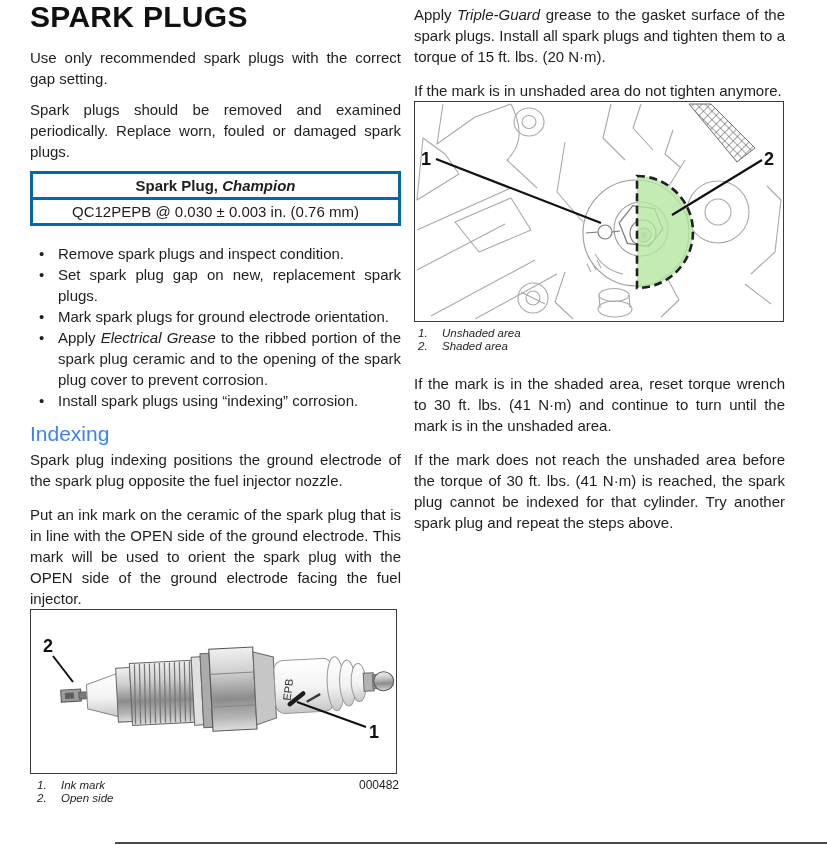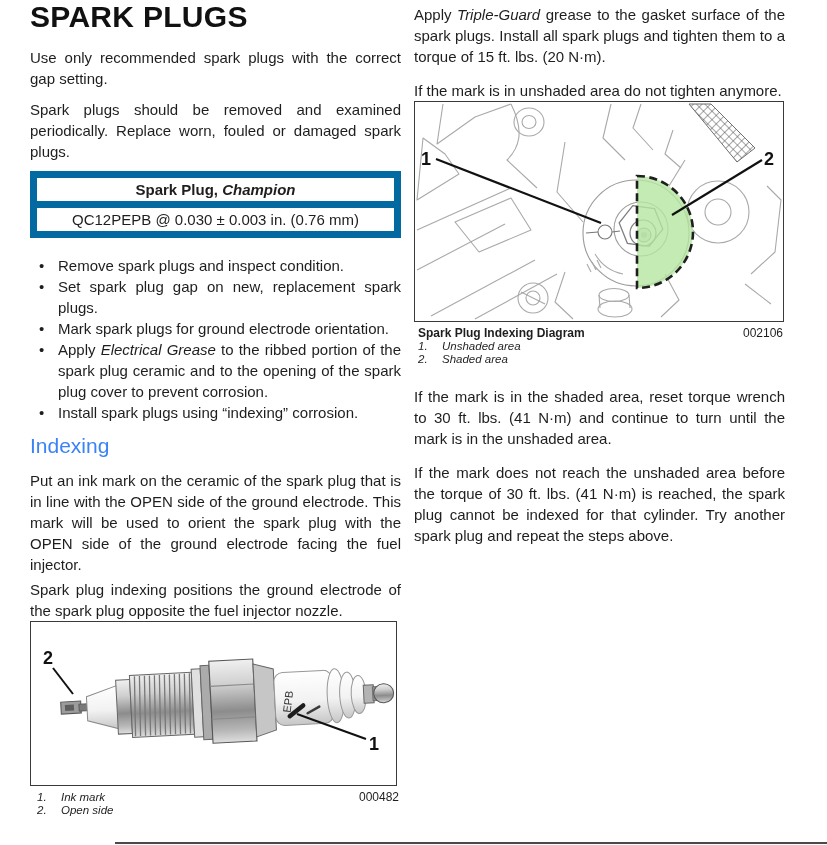--- a/index.html
+++ b/index.html
@@ -25,21 +25,21 @@
   p.body.first { margin-top:10px; }
   p.body.tight { margin-top:4px; }
   p.body.after-fig { margin-top:20px; }
   em { font-style:italic; }
 
   table.spec-table {
     width:100%; margin-top:9px; border-collapse:collapse;
     border:1.6px solid #2b2b2b; table-layout:fixed;
   }
   table.spec-table td {
-    border:7px solid #0369a1; text-align:center; font-size:15px;
+    border:3px solid #0369a1; text-align:center; font-size:15px;
     padding:1px 2px; height:21px; color:#1e1e1e;
   }
   td.th { font-weight:bold; }
   .brand { font-weight:bold; font-style:italic; }
 
   ul.bullets { list-style:none; margin:17px 0 0 0; padding:0; }
   ul.bullets li {
     position:relative; padding-left:28px; font-size:15px; line-height:21px;
     text-align:justify; color:#1e1e1e;
   }
@@ -84,22 +84,22 @@
 
     <ul class="bullets">
       <li><span class="glyph">•</span><span>Remove spark plugs and inspect condition.</span></li>
       <li><span class="glyph">•</span><span>Set spark plug gap on new, replacement spark plugs.</span></li>
       <li><span class="glyph">•</span><span>Mark spark plugs for ground electrode orientation.</span></li>
       <li><span class="glyph">•</span><span>Apply </span><em>Electrical Grease</em><span> to the ribbed portion of the spark plug ceramic and to the opening of the spark plug cover to prevent corrosion.</span></li>
       <li><span class="glyph">•</span><span>Install spark plugs using “indexing” corrosion.</span></li>
     </ul>
 
     <h2 class="subhead">Indexing</h2>
+    <p class="body tight">Spark plug indexing positions the ground electrode of the spark plug opposite the fuel injector nozzle.</p>
     <p class="body">Put an ink mark on the ceramic of the spark plug that is in line with the OPEN side of the ground electrode. This mark will be used to orient the spark plug with the OPEN side of the ground electrode facing the fuel injector.</p>
-    <p class="body tight">Spark plug indexing positions the ground electrode of the spark plug opposite the fuel injector nozzle.</p>
 
     <figure class="figbox plugfig">
       <svg width="365" height="163" viewBox="0 0 365 163">
         <defs>
           <linearGradient id="gMet" x1="0" x2="0" y1="0" y2="1">
             <stop offset="0" stop-color="#f0f0f0"></stop>
               <stop offset="0.3" stop-color="#cfcfcf"></stop>
             <stop offset="0.62" stop-color="#8c8c8c"></stop>
               <stop offset="0.85" stop-color="#b6b6b6"></stop>
             <stop offset="1" stop-color="#dedede"></stop>
@@ -249,24 +249,20 @@
 
         <text x="6" y="63" font-size="18" font-weight="bold" fill="#111">1</text>
         <line x1="21" y1="57" x2="186" y2="121" stroke="#111" stroke-width="2.2"></line>
         <text x="349" y="63" font-size="18" font-weight="bold" fill="#111">2</text>
         <line x1="347" y1="58" x2="257" y2="113" stroke="#111" stroke-width="2.2"></line>
       </svg>
     </figure>
 
     <div class="caption">
       <div class="cap-row">
-        <span class="cap-title">Spark Plug Indexing Diagram</span>
-        <span class="cap-code">002106</span>
-      </div>
-      <div class="cap-row">
         <span class="cap-num">1.</span>
         <span class="cap-text">Unshaded area</span>
       </div>
       <div class="cap-row">
         <span class="cap-num">2.</span>
         <span class="cap-text">Shaded area</span>
       </div>
     </div>
 
     <p class="body after-fig">If the mark is in the shaded area, reset torque wrench to 30 ft. lbs. (41 N·m) and continue to turn until the mark is in the unshaded area.</p>

